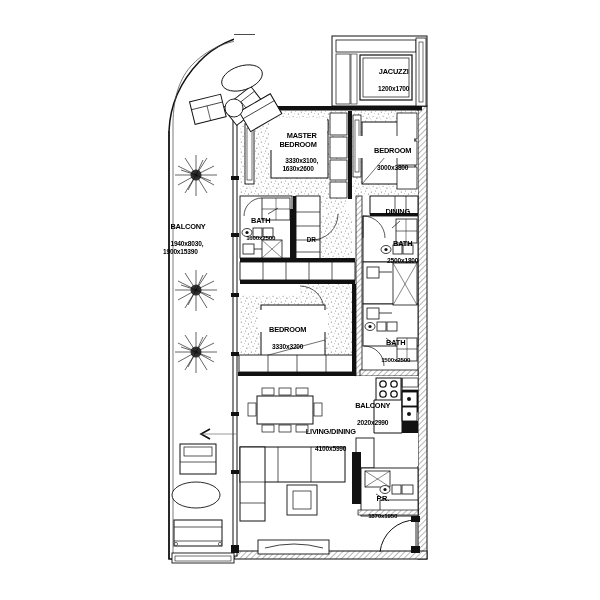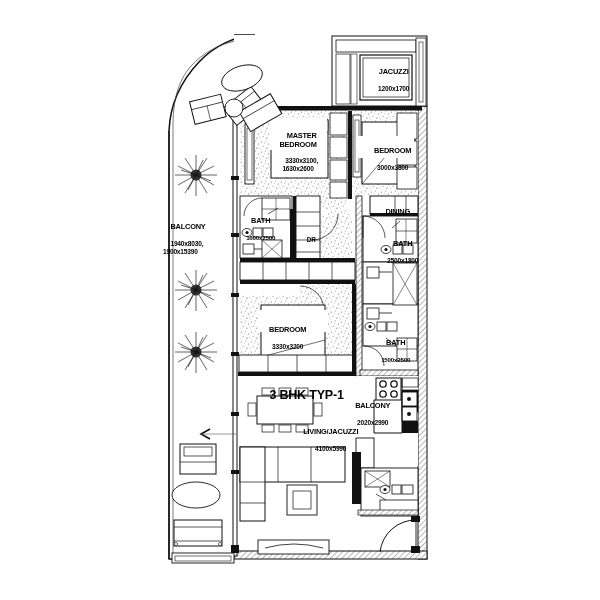--- a/index.html
+++ b/index.html
@@ -525,22 +525,23 @@
   <div class="lbl lbl-center t-dr" style="left:298px; top:229px; width:20px;">
     <span>DR</span>
   </div>
 
   <div class="lbl lbl-center t-room" style="left:340px; top:394px; width:58px;">
     <span>BALCONY</span><br>
     <span class="t-dim">2020x2990</span>
   </div>
 
   <div class="lbl lbl-center t-room" style="left:288px; top:420px; width:78px;">
-    <span>LIVING/JACUZZI</span><br>
+    <span>LIVING/DINING</span><br>
     <span class="t-dim">4100x5990</span>
   </div>
 
-
-  <div class="lbl lbl-center t-title" style="left:248px; top:374px; width:104px;">
-    <span>3 BHK TYP-1</span>
-  </div>
+  <div class="lbl lbl-center t-room" style="left:358px; top:487px; width:42px;">
+    <span>P.R.</span><br>
+    <span class="t-small">1870x1950</span>
+  </div>
+
 
 </div>
 
 </body></html>

